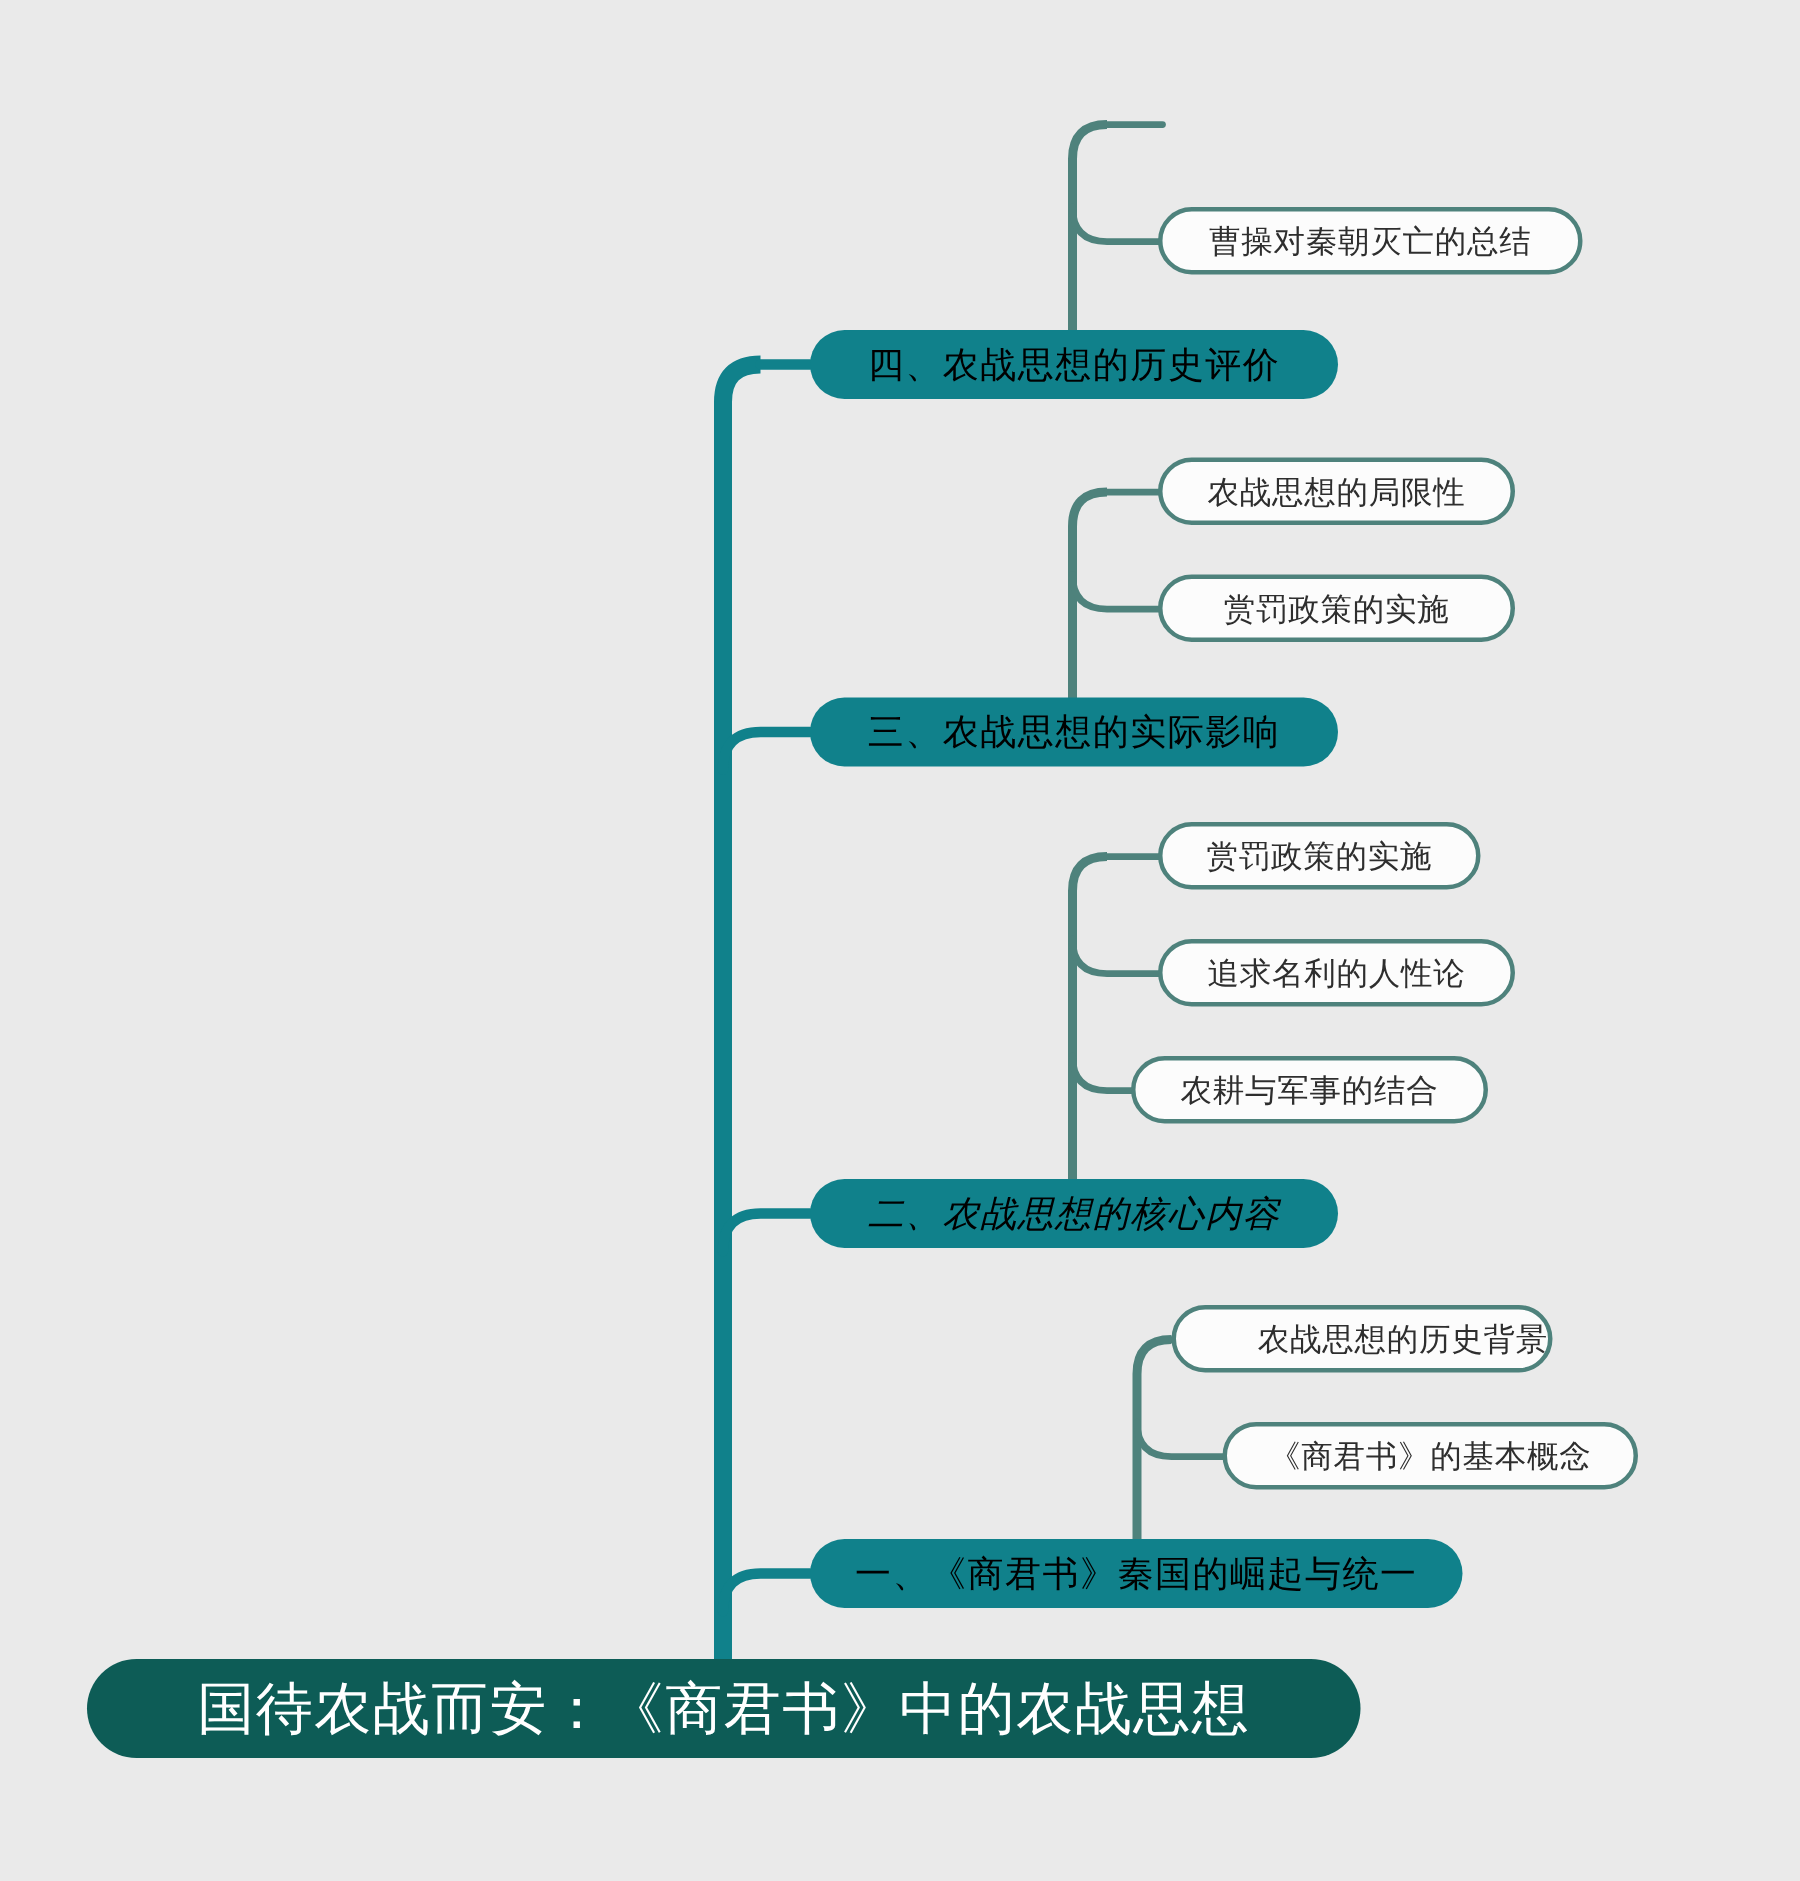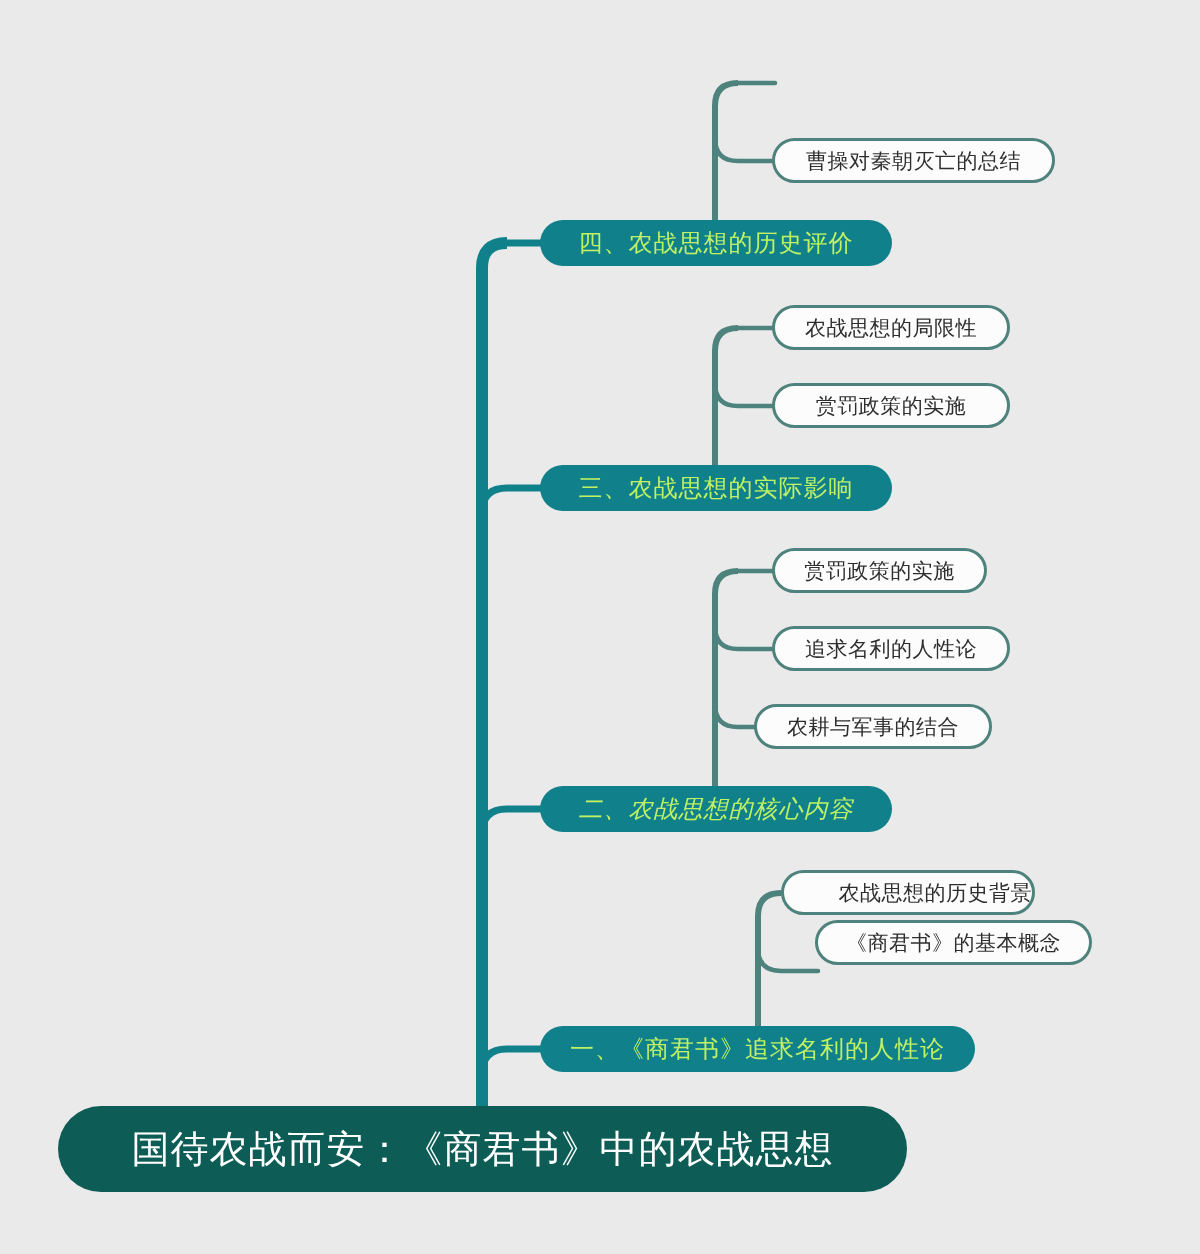--- a/index.html
+++ b/index.html
@@ -39,28 +39,28 @@
   
   .node-root {
     background: #0d5c56;
     color: #ffffff;
     border-radius: 48px;
     font-size: 38px;
     letter-spacing: 1px;
     left: 58px;
     top: 1106px;
     width: 849px;
-    height: 86px;
+    height: 66px;
     z-index: 5;
   }
 
   
   .node-l1 {
     background: #10818b;
-    color: #bef264;
+    color: #000000;
     border-radius: 26px;
     font-size: 24px;
     letter-spacing: 1px;
     height: 46px;
     z-index: 4;
     text-align: center;
   }
 
   
   .node-leaf {
@@ -131,37 +131,37 @@
   </div>
 
   <div class="node node-leaf" style="left:754px; top:704px; width:238px;text-align:right;">
     <span>农耕与军事的结合</span>
   </div>
 
   <div class="node node-leaf" style="left:781px; top:870px; width:254px;justify-content:flex-end;">
     <span>农战思想的历史背景</span>
   </div>
 
-  <div class="node node-leaf" style="left:815px; top:920px; width:277px;">
+  <div class="node node-leaf" style="left:815px; top:948px; width:277px;">
     <span>《商君书》的基本概念</span>
   </div>
 
   <div class="node node-l1" style="left:540px; top:220px; width:352px;">
     <span>四、农战思想的历史评价</span>
   </div>
 
   <div class="node node-l1" style="left:540px; top:465px; width:352px;">
     <span>三、农战思想的实际影响</span>
   </div>
 
   <div class="node node-l1" style="left:540px; top:786px; width:352px;font-style:italic;">
     <span>二、农战思想的核心内容</span>
   </div>
 
   <div class="node node-l1" style="left:540px; top:1026px; width:435px;">
-    <span>一、《商君书》追求名利的人性论</span>
+    <span>一、《商君书》秦国的崛起与统一</span>
   </div>
 
   <div class="node node-root">
     <span>国待农战而安：《商君书》中的农战思想</span>
   </div>
 
 </div>
 
 </body></html>

